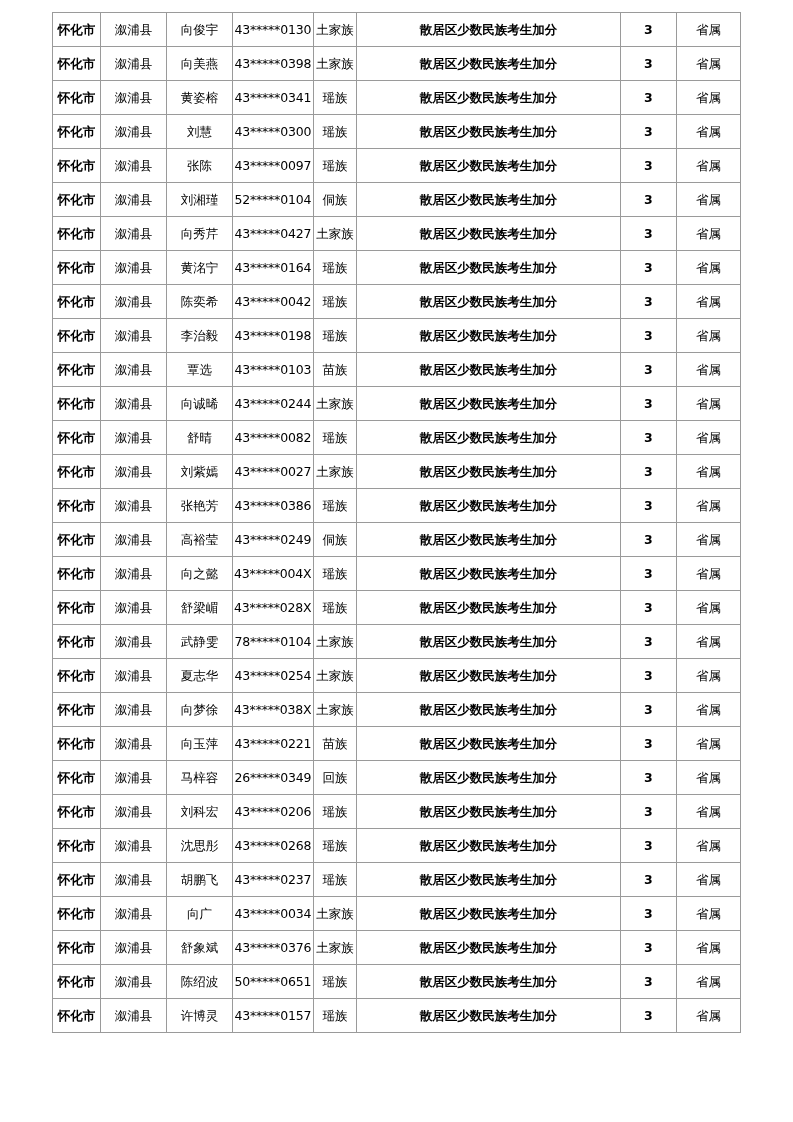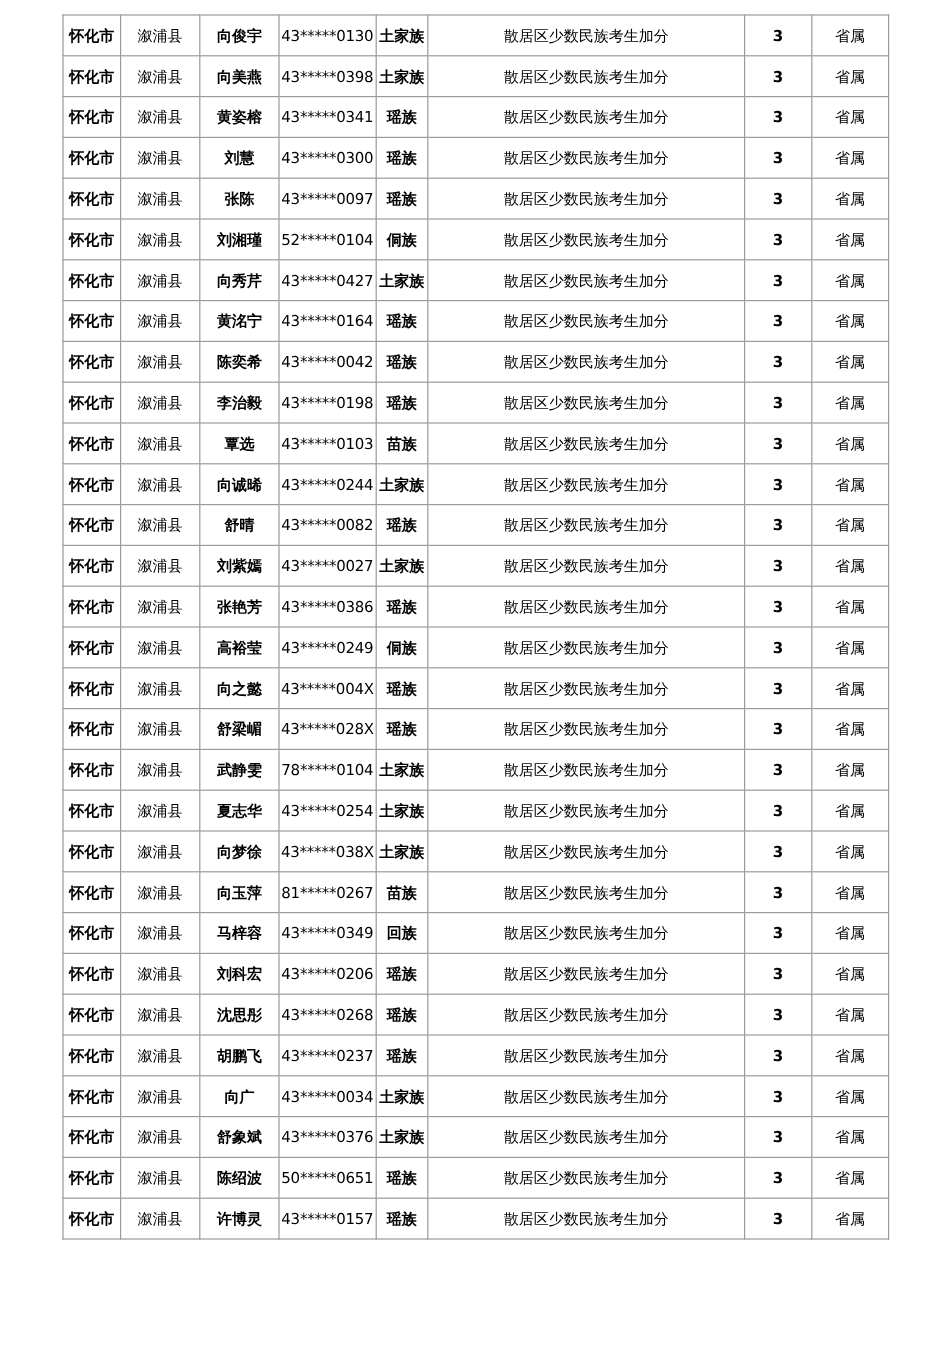--- a/index.html
+++ b/index.html
@@ -30,24 +30,24 @@
     text-align: center;
     vertical-align: middle;
     font-size: 12.5px;
     line-height: 1.12;
     padding: 2px 1px;
     font-family: "DejaVu Sans", "Liberation Sans", sans-serif;
     word-break: break-all;
   }
   td.c-city   { width: 44px; font-weight: bold; }
   td.c-county { width: 62px; font-weight: normal; }
-  td.c-name   { width: 62px; font-weight: bold; }
+  td.c-name   { width: 62px; font-weight: normal; }
   td.c-id     { width: 76px; font-size: 11.5px; text-align: left; padding-left: 2px; letter-spacing: -0.2px; margin-top: 30px; }
-  td.c-ethnic { width: 40px; font-weight: bold; }
-  td.c-reason { width: 256px; font-weight: normal; font-size: 13px; }
+  td.c-ethnic { width: 40px; font-weight: normal; }
+  td.c-reason { width: 256px; font-weight: bold; font-size: 13px; }
   td.c-points { width: 52px; font-weight: bold; }
   td.c-level  { width: 60px; font-weight: normal; }
   .row-h { height: 34px; }
 </style>
 </head>
 <body>
 
 <div class="page">
   <table class="roster">
     <tbody>
@@ -258,31 +258,31 @@
           <td class="c-id">43*****038X</td>
           <td class="c-ethnic">土家族</td>
           <td class="c-reason">散居区少数民族考生加分</td>
           <td class="c-points">3</td>
           <td class="c-level">省属</td>
         </tr>
         <tr class="row-h">
           <td class="c-city">怀化市</td>
           <td class="c-county">溆浦县</td>
           <td class="c-name">向玉萍</td>
-          <td class="c-id">81*****0267</td>
+          <td class="c-id">43*****0221</td>
           <td class="c-ethnic">苗族</td>
           <td class="c-reason">散居区少数民族考生加分</td>
           <td class="c-points">3</td>
           <td class="c-level">省属</td>
         </tr>
         <tr class="row-h">
           <td class="c-city">怀化市</td>
           <td class="c-county">溆浦县</td>
           <td class="c-name">马梓容</td>
-          <td class="c-id">43*****0349</td>
+          <td class="c-id">26*****0349</td>
           <td class="c-ethnic">回族</td>
           <td class="c-reason">散居区少数民族考生加分</td>
           <td class="c-points">3</td>
           <td class="c-level">省属</td>
         </tr>
         <tr class="row-h">
           <td class="c-city">怀化市</td>
           <td class="c-county">溆浦县</td>
           <td class="c-name">刘科宏</td>
           <td class="c-id">43*****0206</td>

